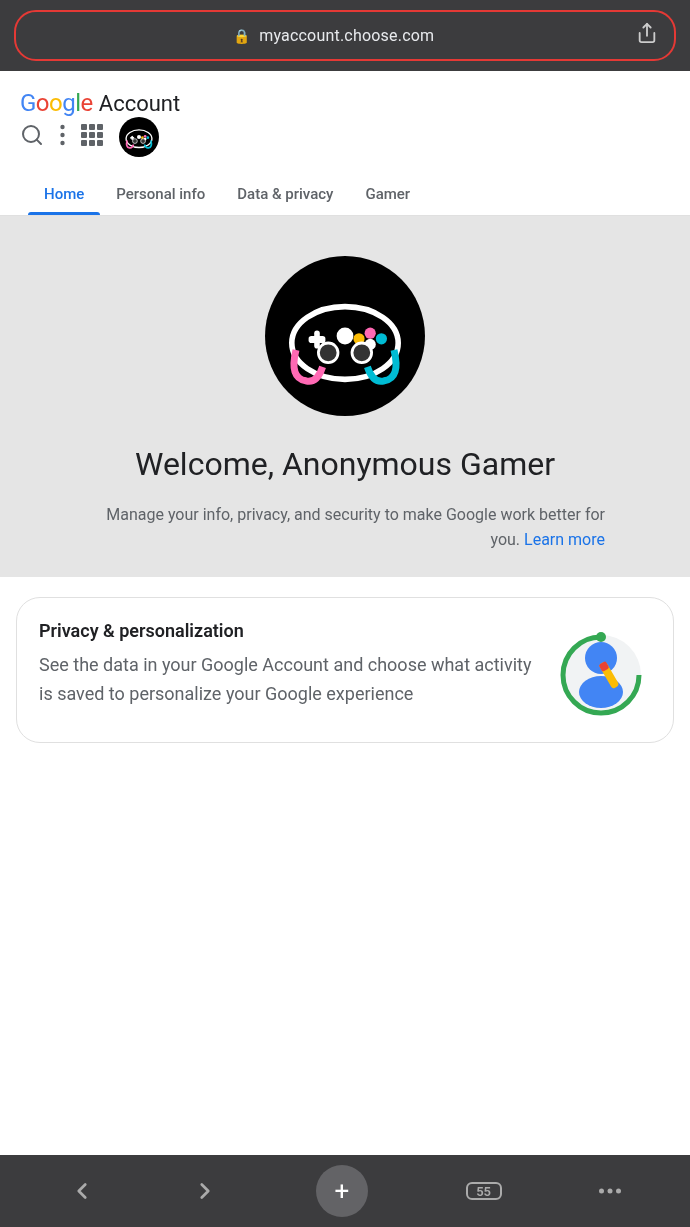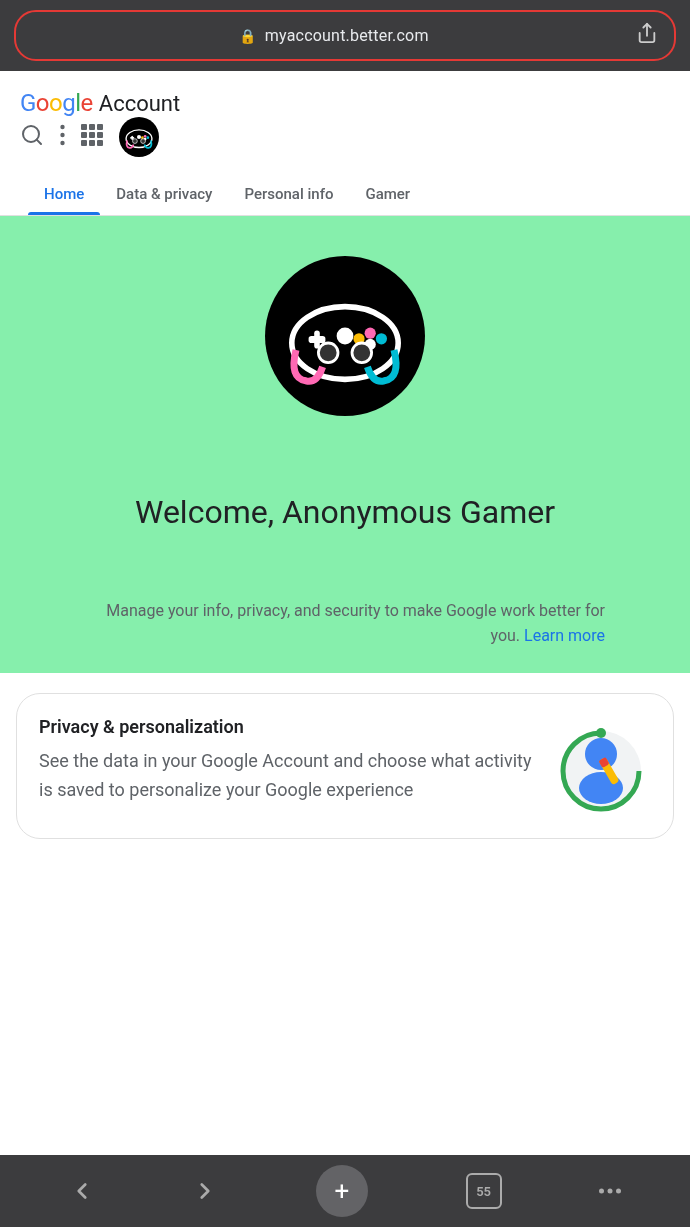--- a/index.html
+++ b/index.html
@@ -133,22 +133,21 @@
       background: #1a73e8;
       border-radius: 3px 3px 0 0;
     }
 
     
     .profile-section {
       display: flex;
       flex-direction: column;
       align-items: center;
       padding: 40px 20px 24px 20px;
-      background: #86efac;
-      gap: 48px;
+      background: #e5e5e5;
     }
     .profile-avatar {
       width: 160px;
       height: 160px;
       border-radius: 50%;
       background: #000;
       display: flex;
       align-items: center;
       justify-content: center;
       margin-bottom: 28px;
@@ -237,38 +236,38 @@
       align-items: center;
       justify-content: center;
       color: #fff;
       font-size: 28px;
       cursor: pointer;
     }
     .tab-count-badge {
       border: 2px solid #ababab;
       border-radius: 6px;
       width: 36px;
-      height: 36px;
+      height: 18px;
       display: flex;
       align-items: center;
       justify-content: center;
       color: #ababab;
       font-size: 13px;
       font-weight: 600;
       cursor: pointer;
     }
   </style>
 </head>
 <body>
 
 <div class="address-bar-container">
   <div class="address-bar">
     <div class="address-bar-inner">
       <span class="lock-icon">🔒</span>
-      <span class="address-text">myaccount.better.com</span>
+      <span class="address-text">myaccount.choose.com</span>
     </div>
     <span class="share-icon">
       <svg width="22" height="22" viewBox="0 0 24 24" fill="none" stroke="#ccc" stroke-width="2" stroke-linecap="round" stroke-linejoin="round">
         <path d="M4 12v8a2 2 0 0 0 2 2h12a2 2 0 0 0 2-2v-8"></path>
         <polyline points="16 6 12 2 8 6"></polyline>
         <line x1="12" y1="2" x2="12" y2="15"></line>
       </svg>
     </span>
   </div>
 </div>
@@ -335,24 +334,24 @@
         </svg>
       </div>
     </div>
   </div>
 
   <div class="nav-tabs">
     <div class="nav-tab active">
       <span>Home</span>
     </div>
     <div class="nav-tab">
+      <span>Personal info</span>
+    </div>
+    <div class="nav-tab">
       <span>Data &amp; privacy</span>
-    </div>
-    <div class="nav-tab">
-      <span>Personal info</span>
     </div>
     <div class="nav-tab">
       <span>Gamer</span>
     </div>
   </div>
 
   <div class="profile-section">
     <div class="profile-avatar">
       <svg width="140" height="140" viewBox="0 0 100 100" xmlns="http://www.w3.org/2000/svg">
         <circle cx="50" cy="50" r="50" fill="#000"></circle>

